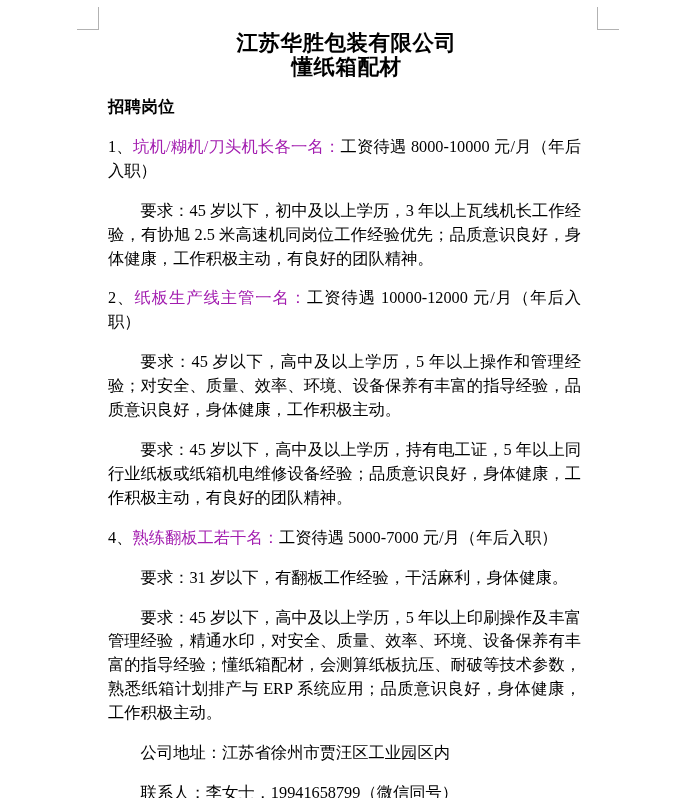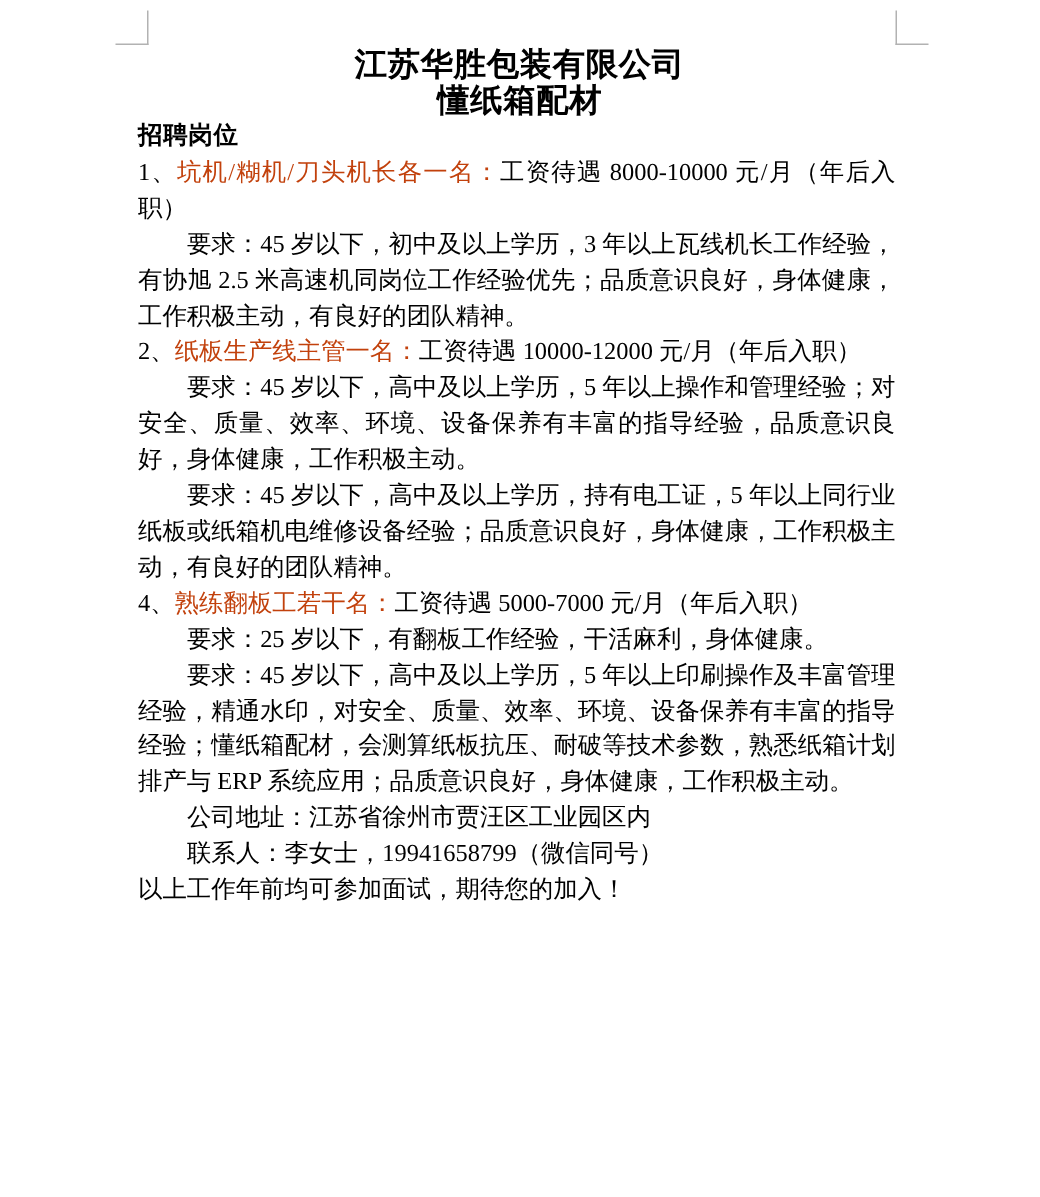--- a/index.html
+++ b/index.html
@@ -50,33 +50,33 @@
     position: absolute;
     left: 92px;
     top: 79px;
     width: 505px;
     font-size: 16.3px;
     line-height: 23.9px;
     text-align: justify;
     text-justify: inter-ideograph;
   }
   .content p {
-    margin: 0;
+    margin: 16px;
     padding: 0;
   }
   .section-heading {
     font-weight: bold;
     font-family: "Liberation Sans", "DejaVu Sans", sans-serif;
     letter-spacing: 0.5px;
   }
   .ind {
     text-indent: 2em;
   }
   .red {
-    color: #c2410c;
+    color: #a21caf;
   }
 </style>
 </head>
 <body>
 
 <div class="page">
 
   <div class="crop crop-tl"></div>
   <div class="crop crop-tr"></div>
 
@@ -91,21 +91,21 @@
 
     <p><span>1、</span><span class="red">坑机/糊机/刀头机长各一名：</span><span>工资待遇 8000-10000 元/月（年后入职）</span></p>
     <p class="ind">要求：45 岁以下，初中及以上学历，3 年以上瓦线机长工作经验，有协旭 2.5 米高速机同岗位工作经验优先；品质意识良好，身体健康，工作积极主动，有良好的团队精神。</p>
 
     <p><span>2、</span><span class="red">纸板生产线主管一名：</span><span>工资待遇 10000-12000 元/月（年后入职）</span></p>
     <p class="ind">要求：45 岁以下，高中及以上学历，5 年以上操作和管理经验；对安全、质量、效率、环境、设备保养有丰富的指导经验，品质意识良好，身体健康，工作积极主动。</p>
 
     <p class="ind">要求：45 岁以下，高中及以上学历，持有电工证，5 年以上同行业纸板或纸箱机电维修设备经验；品质意识良好，身体健康，工作积极主动，有良好的团队精神。</p>
 
     <p><span>4、</span><span class="red">熟练翻板工若干名：</span><span>工资待遇 5000-7000 元/月（年后入职）</span></p>
-    <p class="ind">要求：25 岁以下，有翻板工作经验，干活麻利，身体健康。</p>
+    <p class="ind">要求：31 岁以下，有翻板工作经验，干活麻利，身体健康。</p>
 
     <p class="ind">要求：45 岁以下，高中及以上学历，5 年以上印刷操作及丰富管理经验，精通水印，对安全、质量、效率、环境、设备保养有丰富的指导经验；懂纸箱配材，会测算纸板抗压、耐破等技术参数，熟悉纸箱计划排产与 ERP 系统应用；品质意识良好，身体健康，工作积极主动。</p>
 
     <p class="ind">公司地址：江苏省徐州市贾汪区工业园区内</p>
     <p class="ind">联系人：李女士，19941658799（微信同号）</p>
     <p>以上工作年前均可参加面试，期待您的加入！</p>
 
   </div>
 
 </div>

